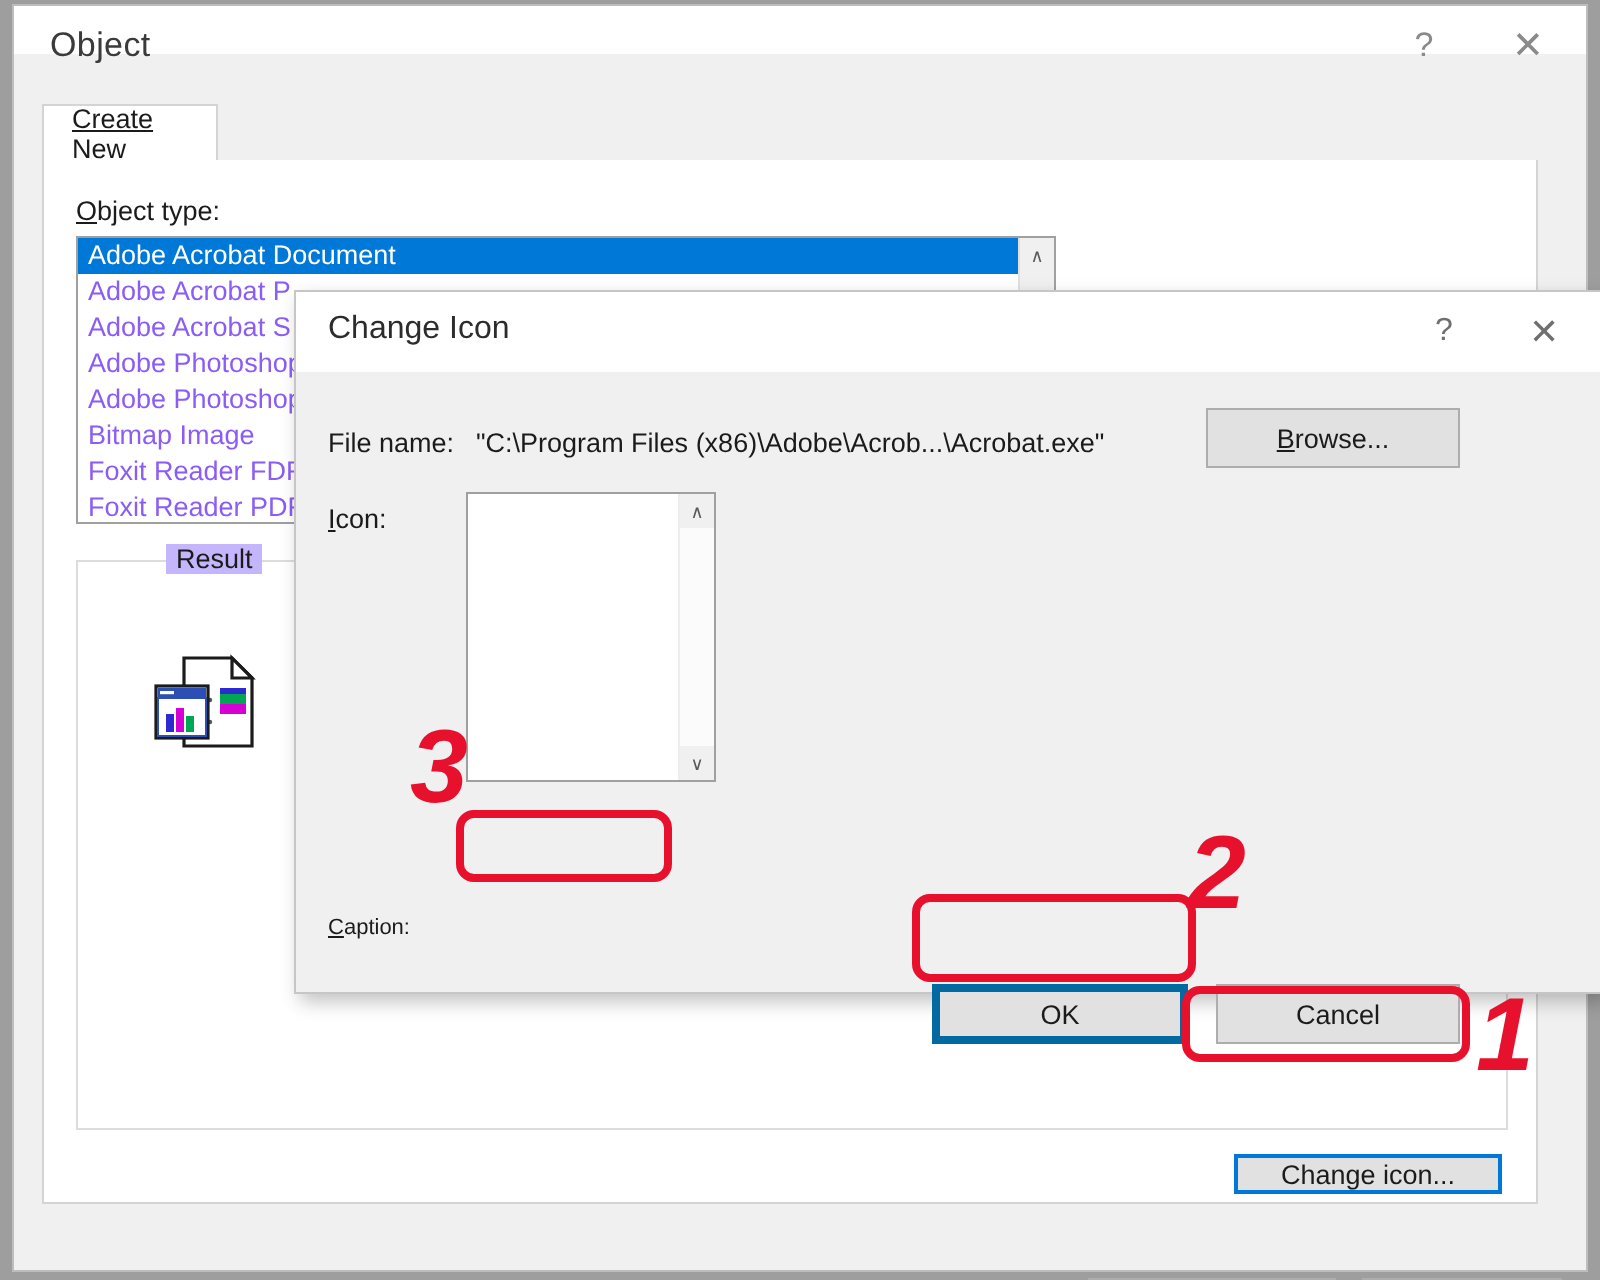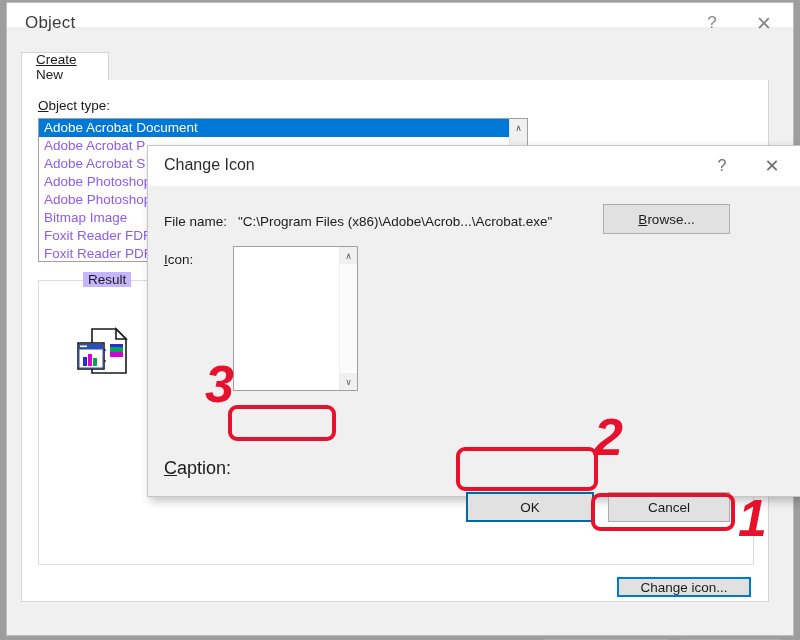--- a/index.html
+++ b/index.html
@@ -361,21 +361,21 @@
     background: #fbfbfb;
     border-left: 1px solid #ededed;
   }
   #ci-sb-up { position: absolute; top: 0; left: 0; }
   #ci-sb-down { position: absolute; bottom: 0; left: 0; }
 
   #ci-caption-label {
     position: absolute;
     left: 16px;
     top: 272px;
-    font-size: 18px;
+    font-size: 11px;
   }
   #ci-caption-input {
     position: absolute;
     left: 85px;
     top: 266px;
     width: 497px;
     height: 26px;
     background: #ffffff;
     border: 1px solid #a0a0a0;
     box-sizing: border-box;
@@ -386,21 +386,21 @@
     outline: none;
   }
 
   #ci-ok-btn {
     position: absolute;
     left: 318px;
     top: 306px;
     width: 128px;
     height: 30px;
     background: #e1e1e1;
-    border: 2px solid #0369a1;
+    border: 4px solid #0369a1;
     box-sizing: border-box;
     display: flex;
     align-items: center;
     justify-content: center;
     font-size: 13.5px;
     cursor: default;
   }
   #ci-cancel-btn {
     position: absolute;
     left: 460px;

